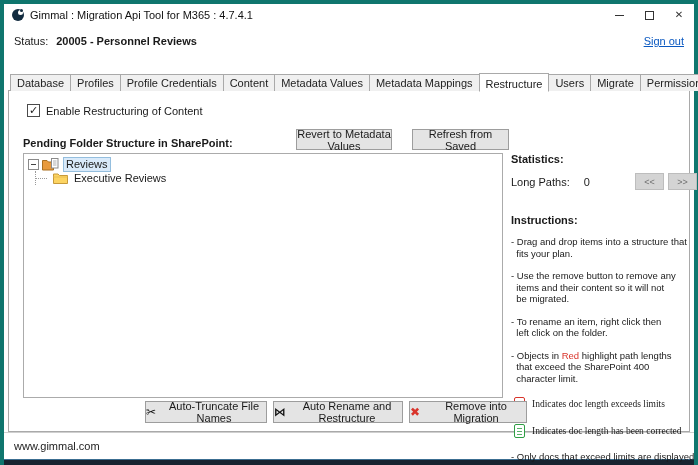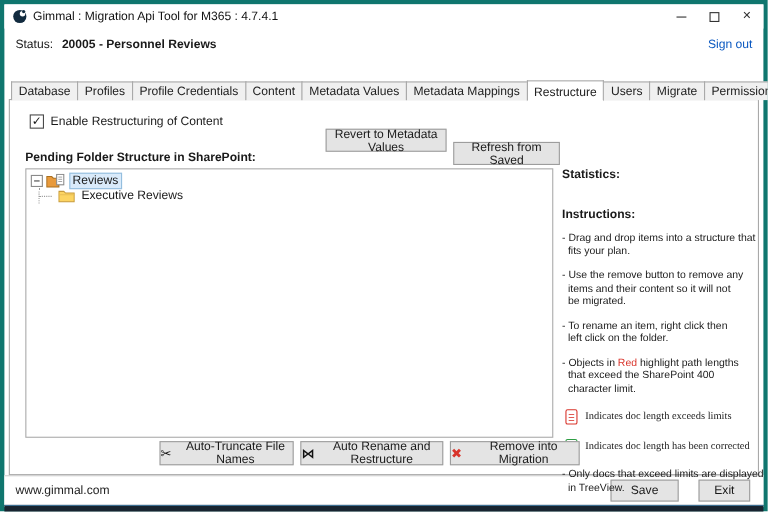--- a/index.html
+++ b/index.html
@@ -23,21 +23,21 @@
   .win-btn .glyph { font-family: "DejaVu Sans", sans-serif; font-size: 10px; line-height: 1; }
   .min-bar { width: 9px; height: 1px; background: #333; display: inline-block; }
   .max-box { width: 9px; height: 9px; border: 1px solid #333; display: inline-block; }
 
   
   .header { height: 46px; display: flex; align-items: flex-start; padding: 9px 10px 0 10px; flex: 0 0 auto; }
   .status-label { font-weight: normal; margin-right: 8px; }
   .status-value { font-weight: bold; }
   .header-right { margin-left: auto; display: flex; align-items: center; }
   .account-email { color: #222; }
-  .signout { color: #0a58c0; cursor: pointer; }
+  .signout { color: #0a58c0; text-decoration: underline; cursor: pointer; }
 
   
   .tabs-area { margin: 0 4px; flex: 0 0 auto; }
   .tabs { display: flex; align-items: flex-end; padding-left: 2px; position: relative; z-index: 2; height: 19px; }
   .tab {
     background: #f0f0f0; border: 1px solid #a9a9a9; border-bottom: none;
     padding: 2px 6px 3px 6px; margin-right: -1px; white-space: nowrap;
     color: #222; cursor: default; height: 17px;
   }
   .tab.active {
@@ -54,21 +54,21 @@
   .checkbox { width: 13px; height: 13px; border: 1px solid #4a4a4a; background: #fff; display: flex; align-items: center; justify-content: center; margin-right: 6px; cursor: default; }
   .checkbox .check { font-family: "DejaVu Sans", sans-serif; font-size: 11px; font-weight: bold; color: #1a1a1a; line-height: 1; margin-top: -1px; }
 
   .pending-label { position: absolute; left: 14px; top: 46px; font-weight: bold; }
 
   .btn {
     background: #e4e4e4; border: 1px solid #9d9d9d; color: #1a1a1a;
     font-family: "Liberation Sans", sans-serif; font-size: 11px;
     display: flex; align-items: center; justify-content: center; cursor: default;
   }
-  .btn-revert { position: absolute; left: 287px; top: 26px; width: 110px; height: 21px; }
+  .btn-revert { position: absolute; left: 287px; top: 38px; width: 96px; height: 21px; }
   .btn-refresh { position: absolute; left: 403px; top: 38px; width: 97px; height: 21px; }
 
   
   .tree-panel { position: absolute; left: 14px; top: 62px; width: 480px; height: 245px; border: 1px solid #ababab; background: #fff; overflow: hidden; }
   .tree { padding: 3px 0 0 4px; }
   .tree-row { display: flex; align-items: center; height: 14px; }
   .expander { width: 11px; height: 11px; border: 1px solid #8a8a8a; background: #fff; position: relative; margin-right: 3px; flex: 0 0 auto; cursor: default; }
   .expander::before { content:''; position: absolute; left: 2px; top: 4px; width: 5px; height: 1px; background: #444; }
   .connector { position: relative; width: 18px; height: 14px; margin-left: 7px; flex: 0 0 auto; }
   .connector::before { content:''; position: absolute; left: 0; top: 0; bottom: 0; border-left: 1px dotted #9a9a9a; }
@@ -195,20 +195,28 @@
                 <path d="M0.5 5 L14.5 5" stroke="#E8BE55" stroke-width="1"></path>
               </svg>
             </span>
             <span class="node-label">Executive Reviews</span>
           </div>
         </div>
       </div>
 
       <div class="right-col">
         <div class="stats-heading">Statistics:</div>
+        <div class="stats-row">
+          <span class="stats-label">Long Paths:</span>
+          <span class="stats-value">0</span>
+          <span class="stats-nav">
+            <button class="nav-btn">&lt;&lt;</button>
+            <button class="nav-btn">&gt;&gt;</button>
+          </span>
+        </div>
 
         <div class="instructions">
           <div class="instr-heading">Instructions:</div>
           <div class="instr-item">- Drag and drop items into a structure that
   fits your plan.</div>
           <div class="instr-item">- Use the remove button to remove any
   items and their content so it will not
   be migrated.</div>
           <div class="instr-item">- To rename an item, right click then
   left click on the folder.</div>
@@ -239,21 +247,17 @@
       <button class="btn btn-remove">
         <span class="action-icon red">✖</span>
         <span>Remove into Migration</span>
       </button>
 
     </div>
   </div>
 
   <div class="footer">
     <span class="website">www.gimmal.com</span>
-    <div class="footer-buttons">
-      <button class="btn btn-save">Save</button>
-      <button class="btn btn-exit">Exit</button>
-    </div>
   </div>
 
   <div class="bottom-strip"></div>
 
 </div>
 
 </body></html>

